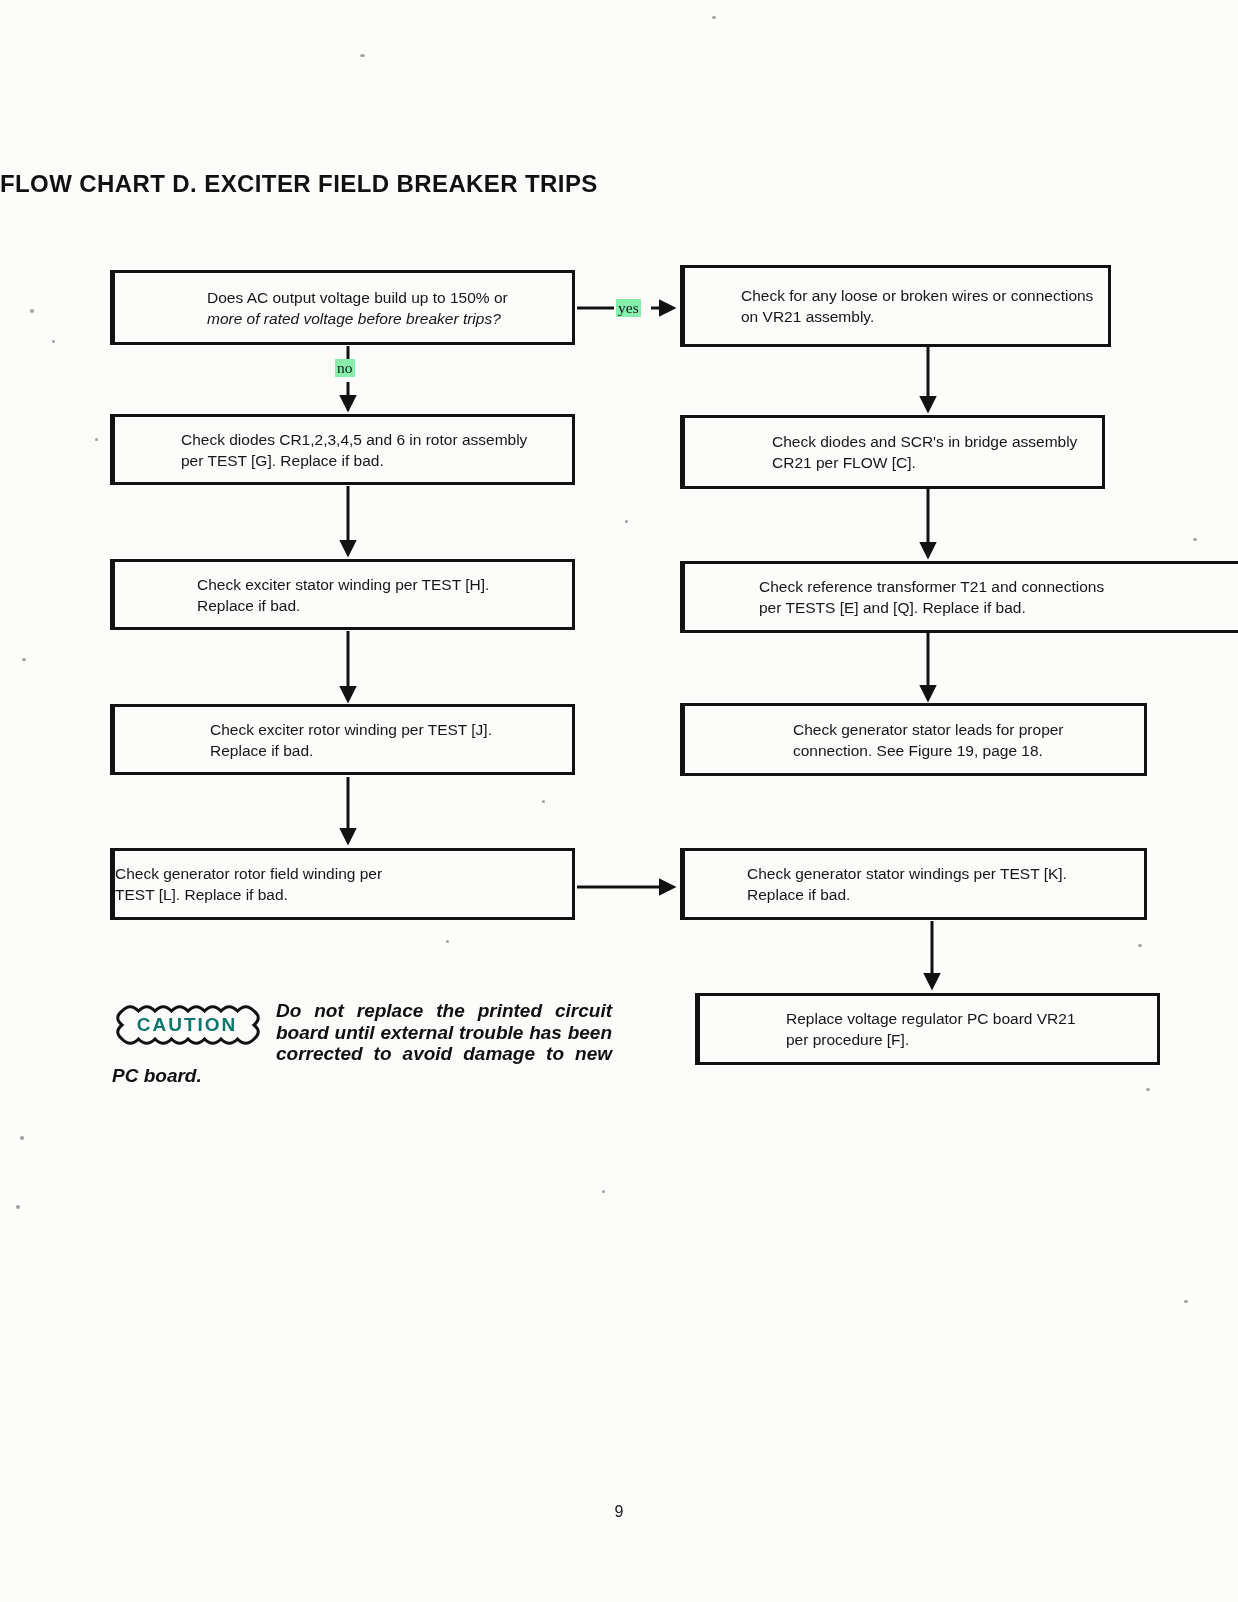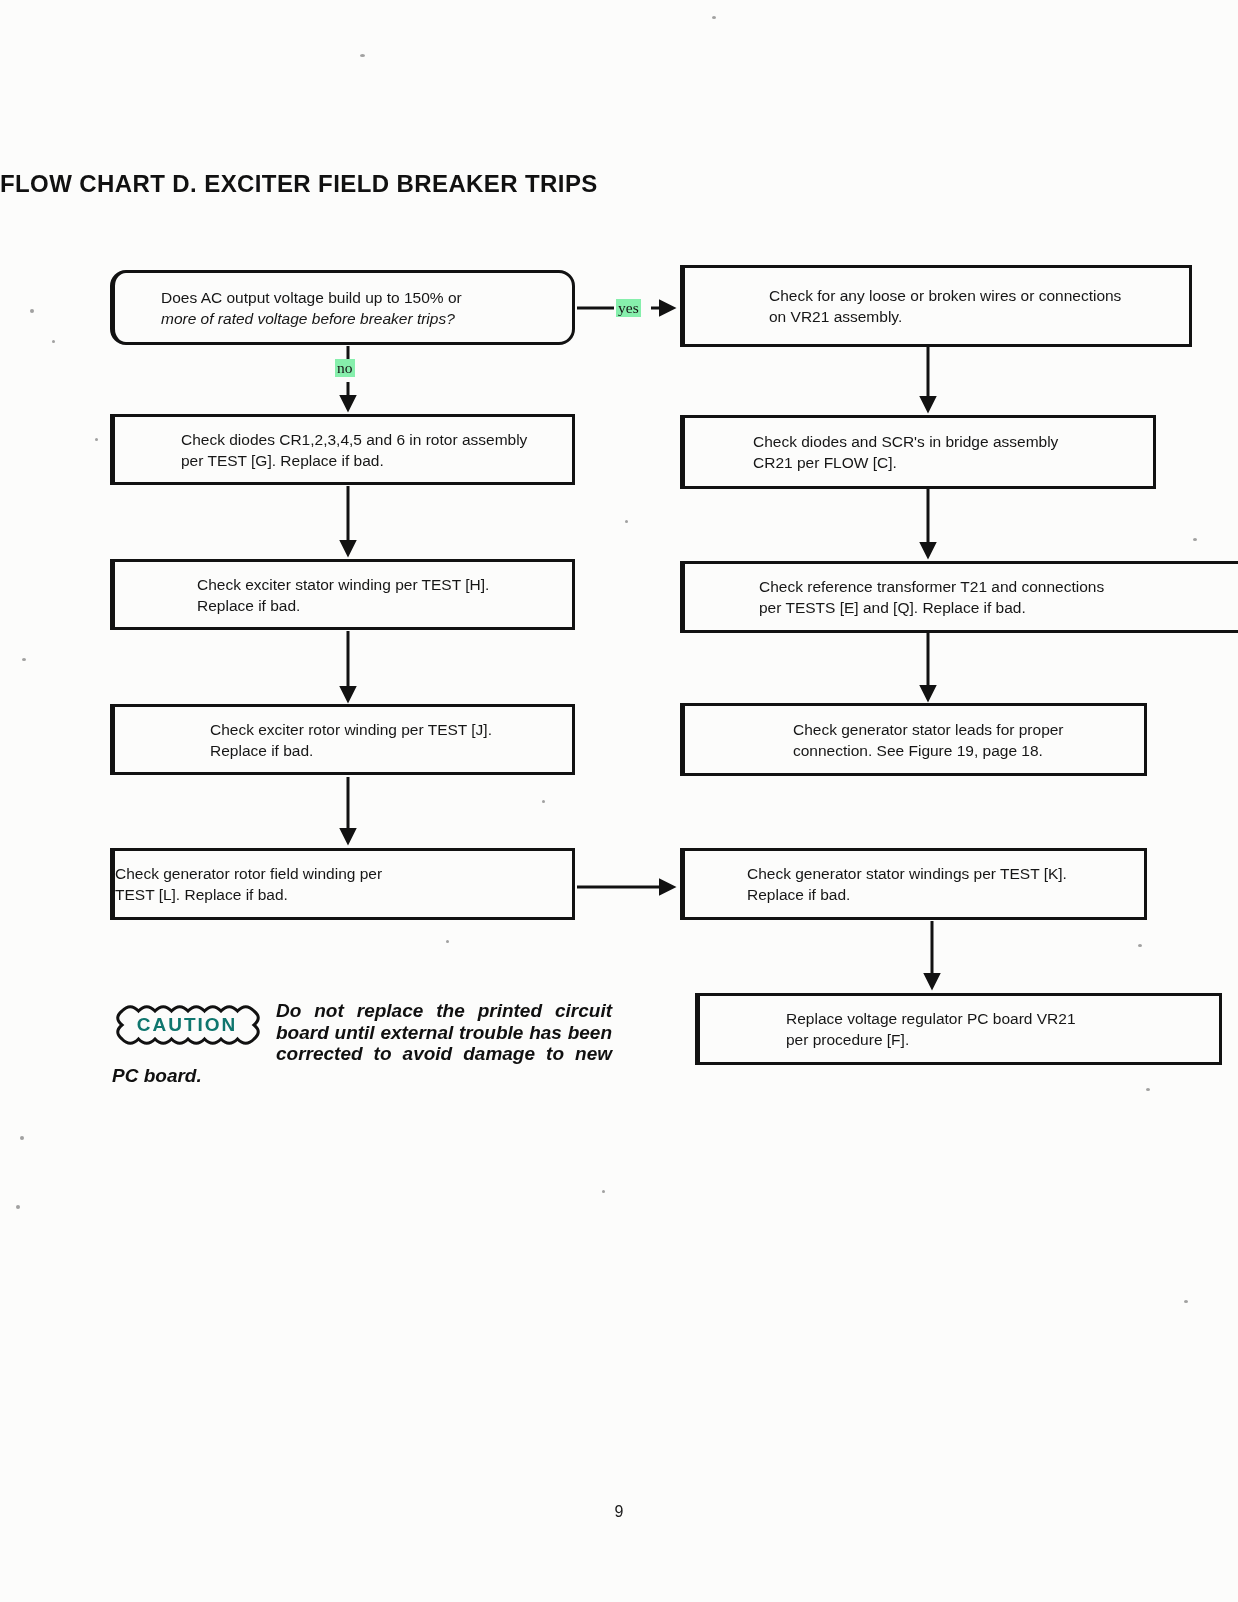--- a/index.html
+++ b/index.html
@@ -100,21 +100,21 @@
       <path d="M577 887 L663 887" marker-end="url(#ah)"></path>
     </g>
     <g stroke="#121212" stroke-width="3" fill="none">
       <path d="M932 921 L932 977" marker-end="url(#ah)"></path>
     </g>
   </svg>
 
   <span class="flow-label" style="left:616px;top:299px;">yes</span>
   <span class="flow-label" style="left:335px;top:359px;">no</span>
 
-  <div class="fbox" style="left:110px;top:270px;width:465px;height:75px;padding-left:46px;border-radius:16px;">
+  <div class="fbox" style="left:110px;top:270px;width:465px;height:75px;padding-left:92px;">
     <span>Does AC output voltage build up to 150% or</span>
     <span class="italic">more of rated voltage before breaker trips?</span>
   </div>
 
   <div class="fbox" style="left:110px;top:414px;width:465px;height:71px;padding-left:66px;">
     <span>Check diodes CR1,2,3,4,5 and 6 in rotor assembly</span>
     <span>per TEST [G]. Replace if bad.</span>
   </div>
 
   <div class="fbox" style="left:110px;top:559px;width:465px;height:71px;padding-left:82px;">
@@ -125,46 +125,46 @@
   <div class="fbox" style="left:110px;top:704px;width:465px;height:71px;padding-left:95px;">
     <span>Check exciter rotor winding per TEST [J].</span>
     <span>Replace if bad.</span>
   </div>
 
   <div class="fbox" style="left:110px;top:848px;width:465px;height:72px;">
     <span>Check generator rotor field winding per</span>
     <span>TEST [L]. Replace if bad.</span>
   </div>
 
-  <div class="fbox" style="left:680px;top:265px;width:512px;height:82px;padding-left:84px;">
+  <div class="fbox" style="left:680px;top:265px;width:431px;height:82px;padding-left:56px;">
     <span>Check for any loose or broken wires or connections</span>
     <span>on VR21 assembly.</span>
   </div>
 
-  <div class="fbox" style="left:680px;top:415px;width:476px;height:74px;padding-left:68px;">
+  <div class="fbox" style="left:680px;top:415px;width:425px;height:74px;padding-left:87px;">
     <span>Check diodes and SCR's in bridge assembly</span>
     <span>CR21 per FLOW [C].</span>
   </div>
 
   <div class="fbox" style="left:680px;top:561px;width:565px;height:72px;padding-left:74px;">
     <span>Check reference transformer T21 and connections</span>
     <span>per TESTS [E] and [Q]. Replace if bad.</span>
   </div>
 
   <div class="fbox" style="left:680px;top:703px;width:467px;height:73px;padding-left:108px;">
     <span>Check generator stator leads for proper</span>
     <span>connection. See Figure 19, page 18.</span>
   </div>
 
   <div class="fbox" style="left:680px;top:848px;width:467px;height:72px;padding-left:62px;">
     <span>Check generator stator windings per TEST [K].</span>
     <span>Replace if bad.</span>
   </div>
 
-  <div class="fbox" style="left:695px;top:993px;width:527px;height:72px;padding-left:86px;">
+  <div class="fbox" style="left:695px;top:993px;width:465px;height:72px;padding-left:86px;">
     <span>Replace voltage regulator PC board VR21</span>
     <span>per procedure [F].</span>
   </div>
 
   <div class="caution-wrap">
     <span class="caution-badge">
       <svg viewBox="0 0 150 46" preserveAspectRatio="none">
         <path d="M10 9
                  q8.25 -8.5 16.5 0 q8.25 -8.5 16.5 0 q8.25 -8.5 16.5 0 q8.25 -8.5 16.5 0
                  q8.25 -8.5 16.5 0 q8.25 -8.5 16.5 0 q8.25 -8.5 16.5 0 q8.25 -8.5 16.5 0

